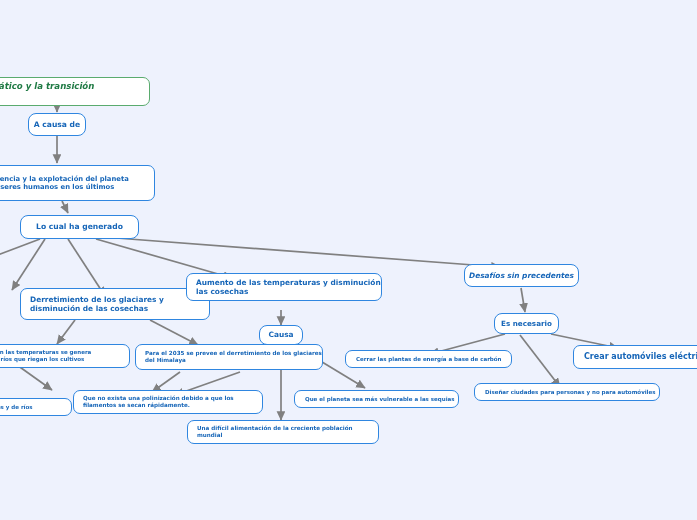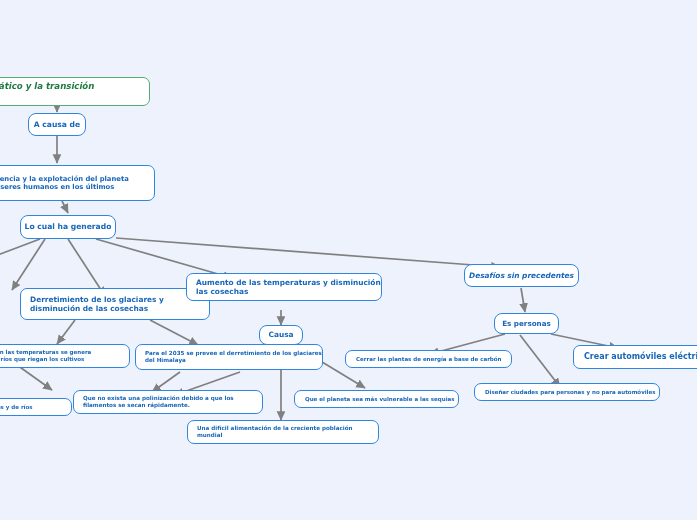--- a/index.html
+++ b/index.html
@@ -112,21 +112,21 @@
 
   <div class="node link-node" style="left:28px; top:113px; width:58px; height:23px; font-size:7.6px;">
     <span class="txt">A causa de</span>
   </div>
 
   <div class="node pad-l" style="left:-42px; top:165px; width:197px; height:36px; font-size:6.8px;">
     <span class="txt">de conciencia y la explotación del planeta
 e de los seres humanos en los últimos</span>
   </div>
 
-  <div class="node link-node" style="left:20px; top:215px; width:96px; height:24px; font-size:7.6px;">
+  <div class="node link-node" style="left:20px; top:215px; width:119px; height:24px; font-size:7.6px;">
     <span class="txt">Lo cual ha generado</span>
   </div>
 
   <div class="node pad-l" style="left:186px; top:273px; width:196px; height:28px; font-size:7.4px; z-index:3;">
     <span class="txt">Aumento de las temperaturas y disminución
 las cosechas</span>
   </div>
 
   <div class="node pad-l" style="left:20px; top:288px; width:190px; height:32px; font-size:7.4px; z-index:1;">
     <span class="txt">Derretimiento de los glaciares y
@@ -135,21 +135,21 @@
 
   <div class="node link-node" style="left:464px; top:264px; width:115px; height:23px; font-size:7.4px;font-style:italic;">
     <span class="txt">Desafíos sin precedentes</span>
   </div>
 
   <div class="node link-node" style="left:259px; top:325px; width:44px; height:20px; font-size:7.4px;">
     <span class="txt">Causa</span>
   </div>
 
   <div class="node link-node" style="left:494px; top:313px; width:65px; height:21px; font-size:7.2px;">
-    <span class="txt">Es personas</span>
+    <span class="txt">Es necesario</span>
   </div>
 
   <div class="node pad-l" style="left:-30px; top:344px; width:160px; height:24px; font-size:5.5px;">
     <span class="txt">mentan las temperaturas se genera
 de los ríos que riegan los cultivos</span>
   </div>
 
   <div class="node pad-l" style="left:135px; top:344px; width:188px; height:26px; font-size:5.6px;">
     <span class="txt">Para el 2035 se prevee el derretimiento de los glaciares
 del Himalaya</span>

